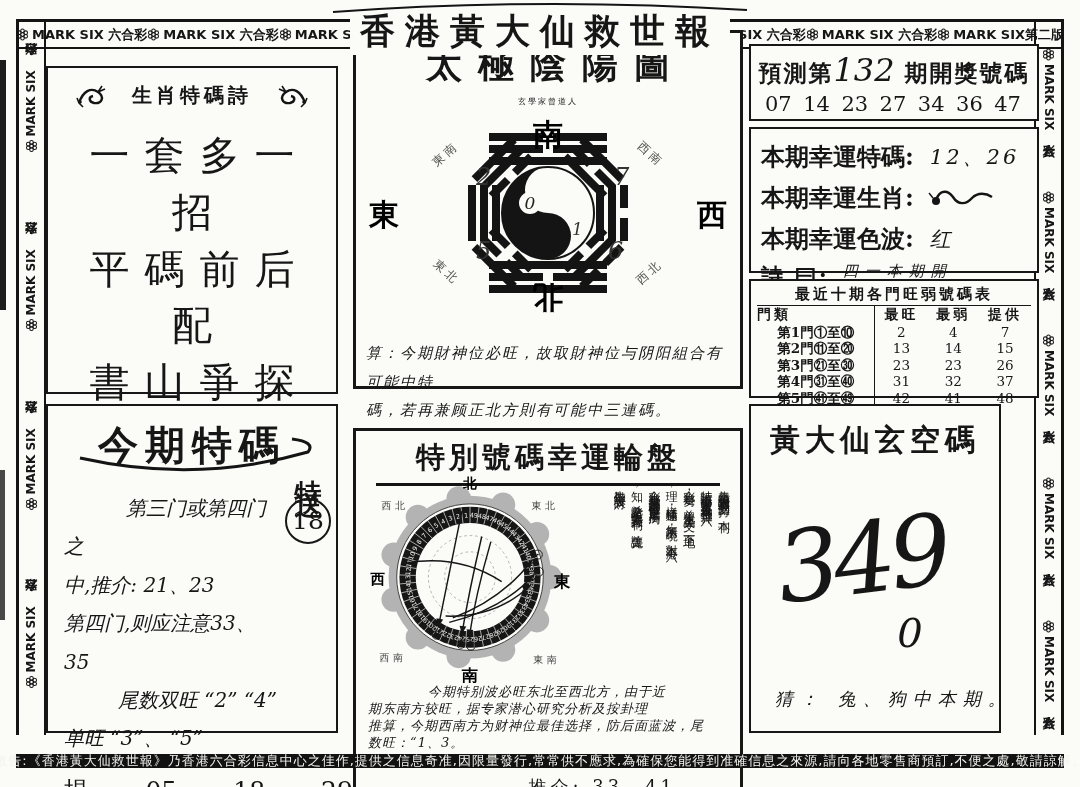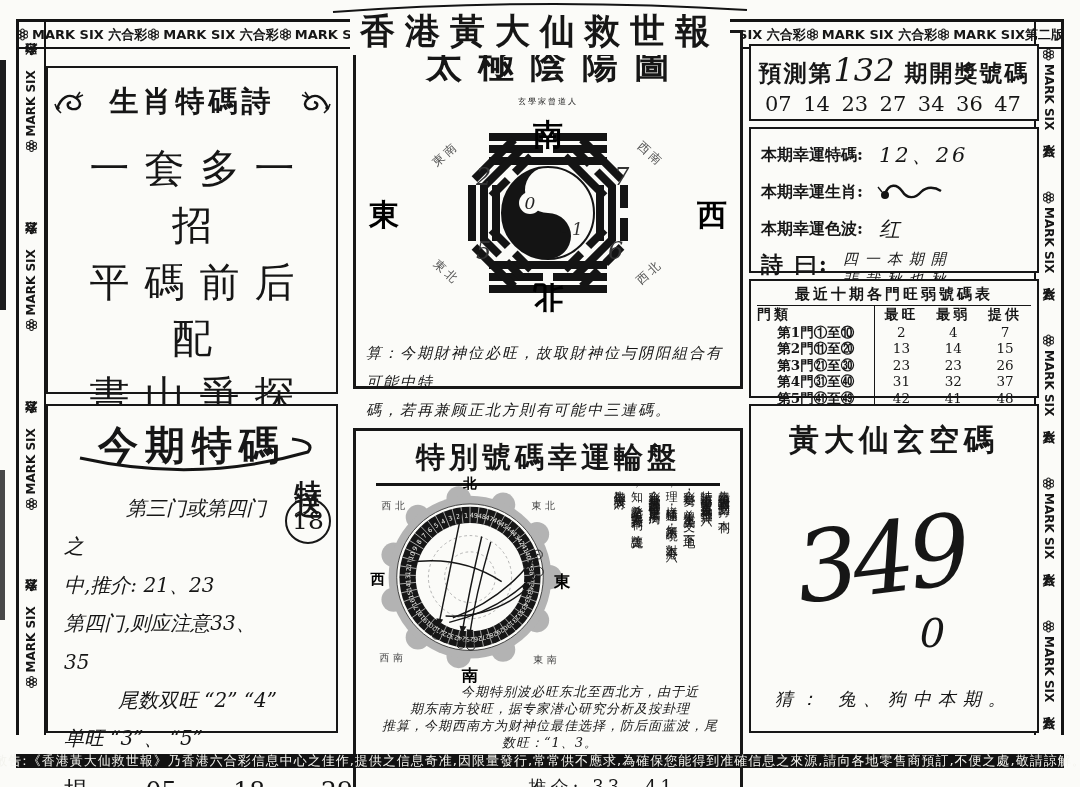--- a/index.html
+++ b/index.html
@@ -21,24 +21,24 @@
   .scan-mark{position:absolute;background:#1c1c1c;z-index:1;}
   
   .panel{position:absolute;background:#fbfbf8;border:2px solid #171717;box-sizing:border-box;z-index:2;}
   #p-zodiac{left:46px;top:66px;width:292px;height:328px;}
   #p-special{left:46px;top:404px;width:292px;height:329px;}
   #p-taiji{left:353px;top:30px;width:390px;height:359px;border-width:3px;}
   #p-wheel{left:353px;top:428px;width:390px;height:381px;border-width:3px;}
   #p-pred{left:749px;top:44px;width:290px;height:77px;}
   #p-lucky{left:749px;top:127px;width:290px;height:146px;}
   #p-table{left:749px;top:279px;width:290px;height:119px;}
-  #p-xuan{left:749px;top:404px;width:290px;height:329px;}
+  #p-xuan{left:749px;top:404px;width:252px;height:329px;}
   
   .zp-head{display:flex;align-items:center;justify-content:center;gap:10px;margin-top:14px;}
-  .zp-title{font-family:"DejaVu Serif",serif;font-weight:bold;font-size:29px;letter-spacing:4px;}
+  .zp-title{font-family:"DejaVu Serif",serif;font-weight:bold;font-size:20px;letter-spacing:4px;}
   .zp-grid{margin-top:18px;text-align:center;}
   .zp-row{font-family:"DejaVu Serif",serif;font-size:40px;letter-spacing:15px;padding-left:15px;line-height:1.42;}
   
   .sp-title-wrap{position:relative;width:220px;margin:12px auto 0;text-align:center;}
   .sp-title{position:relative;font-family:"DejaVu Serif",serif;font-weight:bold;font-size:40px;letter-spacing:7px;z-index:2;}
   .sp-swoosh{position:absolute;left:-10px;top:16px;z-index:1;}
   .sp-body{margin:16px 12px 0 16px;padding-right:46px;font-family:"DejaVu Serif",serif;font-style:italic;font-size:20px;line-height:1.92;}
   .sp-line.ind1{text-indent:62px;}
   .sp-line.ind4{text-indent:54px;}
   .sp-offer{display:flex;align-items:baseline;gap:48px;margin:16px 0 0 16px;font-family:"DejaVu Serif",serif;font-size:25px;}
@@ -47,30 +47,30 @@
   .sp-circle{margin:16px auto 0;width:42px;height:42px;border:2.5px solid #171717;border-radius:50%;line-height:42px;font-family:"DejaVu Serif",serif;font-size:25px;}
   
   .tj-title{text-align:center;margin-top:8px;font-family:"DejaVu Serif",serif;font-weight:bold;font-size:36px;letter-spacing:16px;padding-left:16px;}
   .tj-sub{text-align:center;font-size:8px;letter-spacing:2px;margin-top:6px;}
   #bagua{display:block;margin:0 auto;}
   .tj-note{margin:20px 12px 0 10px;font-family:"DejaVu Serif",serif;font-style:italic;font-size:15px;line-height:1.9;letter-spacing:2px;}
   
   .wh-title{margin:7px auto 0;width:344px;text-align:center;font-family:"DejaVu Serif",serif;font-weight:bold;font-size:29px;letter-spacing:4px;border-bottom:3px solid #141414;padding-bottom:5px;}
   #wheel{position:absolute;left:10px;top:44px;}
   .wh-intro{position:absolute;right:8px;top:50px;height:222px;writing-mode:vertical-rl;font-family:"DejaVu Serif",serif;font-size:12px;letter-spacing:1.5px;line-height:1.45;}
-  .wh-analysis{position:absolute;left:12px;right:8px;top:252px;font-family:"DejaVu Serif",serif;font-style:italic;font-size:13px;line-height:1.32;letter-spacing:1px;text-align:center;}
+  .wh-analysis{position:absolute;left:12px;right:8px;top:252px;font-family:"DejaVu Serif",serif;font-style:italic;font-size:13px;line-height:1.32;letter-spacing:1px;}
   .wh-analysis div:first-child{text-indent:60px;}
   .wh-recommend{position:absolute;right:64px;bottom:7px;font-family:"DejaVu Serif",serif;font-size:18px;letter-spacing:4px;}
   
   .pd-title{text-align:center;margin-top:5px;font-family:"DejaVu Serif",serif;font-weight:bold;font-size:23px;letter-spacing:2px;}
   .pd-issue{font-weight:normal;font-style:italic;font-size:32px;letter-spacing:0;}
   .pd-nums{display:flex;justify-content:space-between;padding:3px 16px 0 14px;font-family:"DejaVu Serif",serif;font-size:21px;}
   
   .lk-row{display:flex;align-items:center;margin:9px 0 0 10px;}
-  .lk-label{font-family:"DejaVu Serif",serif;font-weight:bold;font-size:16px;white-space:nowrap;}
+  .lk-label{font-family:"DejaVu Serif",serif;font-weight:bold;font-size:24px;white-space:nowrap;}
   .lk-value{font-family:"DejaVu Serif",serif;font-style:italic;font-size:21px;margin-left:16px;letter-spacing:3px;}
   .lk-poem-lines{margin-left:14px;}
   .lk-poem-lines div{font-family:"DejaVu Serif",serif;font-style:italic;font-size:15px;letter-spacing:7px;line-height:1.3;}
   
   .tb-title{text-align:center;margin-top:4px;font-family:"DejaVu Serif",serif;font-weight:bold;font-size:15px;letter-spacing:3px;}
   .tb-wrap{margin:1px 6px 0 6px;border-top:1.5px solid #171717;}
   table.strength{width:100%;border-collapse:collapse;font-family:"DejaVu Serif",serif;}
   table.strength th{font-size:14px;font-weight:bold;letter-spacing:3px;padding:0;line-height:1.25;}
   table.strength td{font-size:13.5px;padding:0;line-height:1.23;text-align:center;}
   td.gate,th.gate{border-right:1.5px solid #171717;text-align:left;font-weight:bold;font-size:13.5px;letter-spacing:0;white-space:nowrap;padding-left:2px;}

